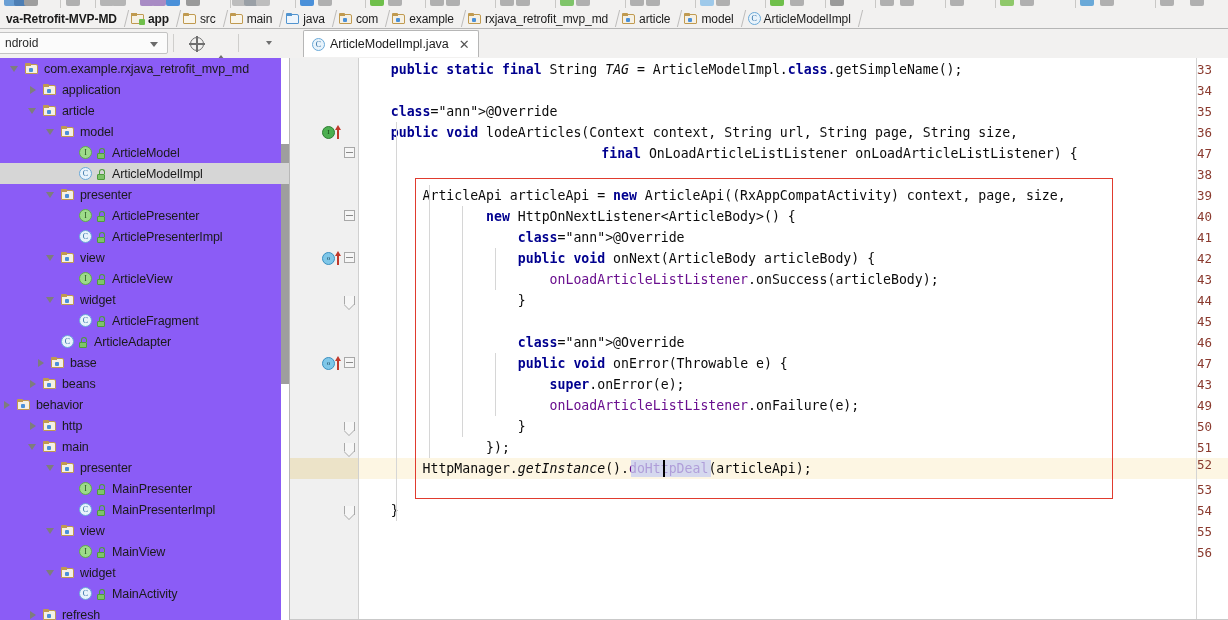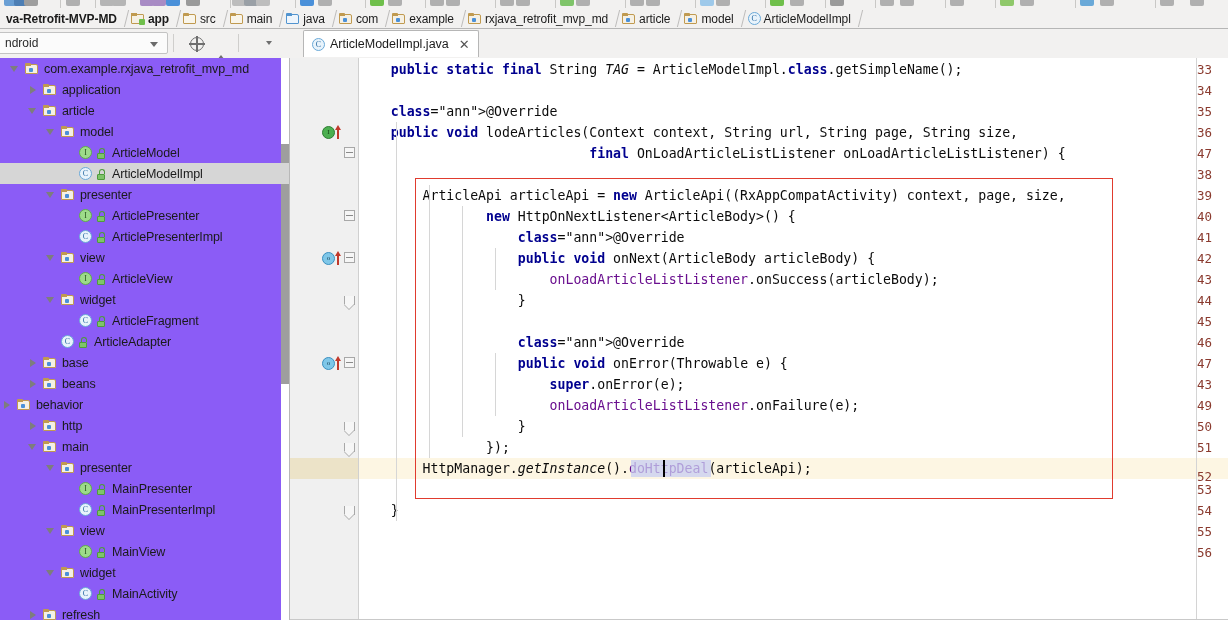--- a/index.html
+++ b/index.html
@@ -668,21 +668,21 @@
           <span class="ic-class" style="margin-left: 4px;">C</span>
           <span class="ic-lock" style="margin-left: 4px;"></span>
           <span class="t-label">ArticleFragment</span>
         </div>
         <div class="tree-row" style="padding-left: 44px;">
           <span class="twisty"></span>
           <span class="ic-class" style="margin-left: 4px;">C</span>
           <span class="ic-lock" style="margin-left: 4px;"></span>
           <span class="t-label">ArticleAdapter</span>
         </div>
-        <div class="tree-row" style="padding-left: 26px;">
+        <div class="tree-row" style="padding-left: 34px;">
           <span class="twisty closed"></span>
           <span class="ic-folder" style="margin-left: 4px;">
             <i></i>
           </span>
           <span class="t-label">base</span>
         </div>
         <div class="tree-row" style="padding-left: 26px;">
           <span class="twisty closed"></span>
           <span class="ic-folder" style="margin-left: 4px;">
             <i></i>
@@ -808,32 +808,32 @@
         <div class="ln" style="top: 190px;">42</div>
         <div class="ln" style="top: 211px;">43</div>
         <div class="ln" style="top: 232px;">44</div>
         <div class="ln" style="top: 253px;">45</div>
         <div class="ln" style="top: 274px;">46</div>
         <div class="ln" style="top: 295px;">47</div>
         <div class="ln" style="top: 316px;">43</div>
         <div class="ln" style="top: 337px;">49</div>
         <div class="ln" style="top: 358px;">50</div>
         <div class="ln" style="top: 379px;">51</div>
-        <div class="ln" style="top: 408px; text-align: right;">52</div>
+        <div class="ln" style="top: 396px; text-align: right;">52</div>
         <div class="ln" style="top: 421px;">53</div>
         <div class="ln" style="top: 442px;">54</div>
         <div class="ln" style="top: 463px;">55</div>
         <div class="ln" style="top: 484px;">56</div>
       </div>
     <div class="code-area" id="code-area">
         <div class="code-line" style="top: 1px;">    <span class="kw">public</span> <span class="kw">static</span> <span class="kw">final</span> String <span class="stat">TAG</span> = ArticleModelImpl.<span class="kw">class</span>.getSimpleName();</div>
         <div class="code-line" style="top: 22px;"></div>
         <div class="code-line" style="top: 43px;">    <span <span="" class="kw">class</span>="ann"&gt;@Override</div>
         <div class="code-line" style="top: 64px;">    <span class="kw">public</span> <span class="kw">void</span> lodeArticles(Context context, String url, String page, String size,</div>
-        <div class="code-line" style="top: 85px;">                             <span class="kw">final</span> OnLoadArticleListListener onLoadArticleListListener) {</div>
+        <div class="code-line" style="top: 85px; padding-left: 12px;">                             <span class="kw">final</span> OnLoadArticleListListener onLoadArticleListListener) {</div>
         <div class="code-line" style="top: 106px;"></div>
         <div class="code-line" style="top: 127px;">        ArticleApi articleApi = <span class="kw">new</span> ArticleApi((RxAppCompatActivity) context, page, size,</div>
         <div class="code-line" style="top: 148px;">                <span class="kw">new</span> HttpOnNextListener&lt;ArticleBody&gt;() {</div>
         <div class="code-line" style="top: 169px;">                    <span <span="" class="kw">class</span>="ann"&gt;@Override</div>
         <div class="code-line" style="top: 190px;">                    <span class="kw">public</span> <span class="kw">void</span> onNext(ArticleBody articleBody) {</div>
         <div class="code-line" style="top: 211px;">                        <span class="fld">onLoadArticleListListener</span>.onSuccess(articleBody);</div>
         <div class="code-line" style="top: 232px;">                    }</div>
         <div class="code-line" style="top: 253px;"></div>
         <div class="code-line" style="top: 274px;">                    <span <span="" class="kw">class</span>="ann"&gt;@Override</div>
         <div class="code-line" style="top: 295px;">                    <span class="kw">public</span> <span class="kw">void</span> onError(Throwable e) {</div>

